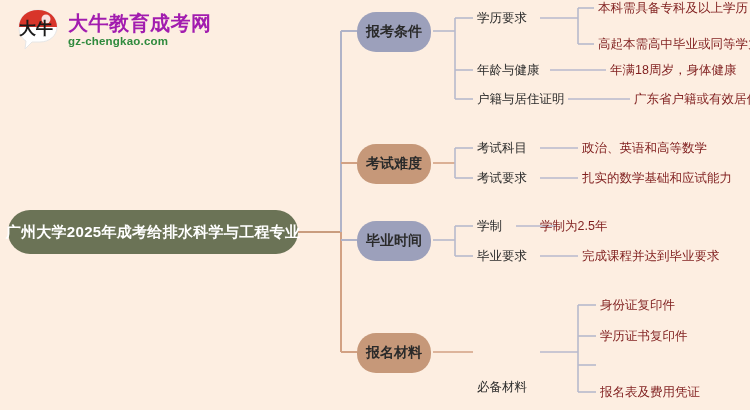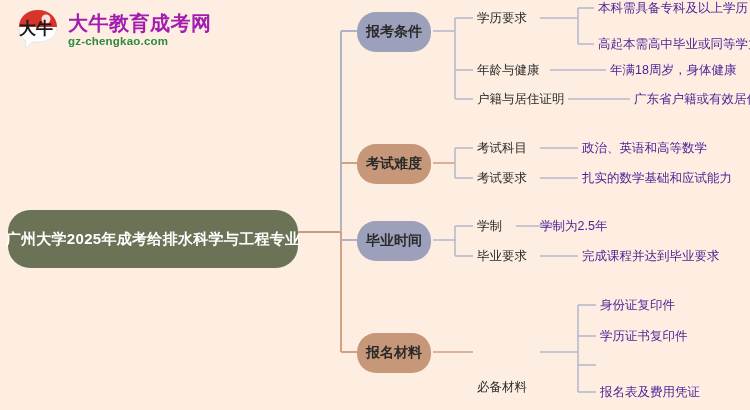--- a/index.html
+++ b/index.html
@@ -71,21 +71,21 @@
     box-sizing: border-box;
     display: flex;
     align-items: center;
     justify-content: center;
     white-space: nowrap;
   }
   .node-root {
     left: 8px;
     top: 210px;
     width: 290px;
-    height: 58px;
+    height: 44px;
     border-radius: 22px;
     background: #6b7356;
     color: #ffffff;
     font-size: 15px;
     font-weight: bold;
     letter-spacing: 0.3px;
   }
   .node-branch {
     width: 74px;
     height: 40px;
@@ -99,21 +99,21 @@
 
   .node-sub {
     font-size: 12.5px;
     color: #2b2b2b;
     background: transparent;
     height: 18px;
     transform: translateY(-9px);
   }
   .node-leaf {
     font-size: 12.5px;
-    color: #4c1d95;
+    color: #7f1d1d;
     background: transparent;
     height: 18px;
     transform: translateY(-9px);
     text-align: right;
   }
   .left-anchor { justify-content: flex-start; }
 </style>
 </head>
 <body>
 

